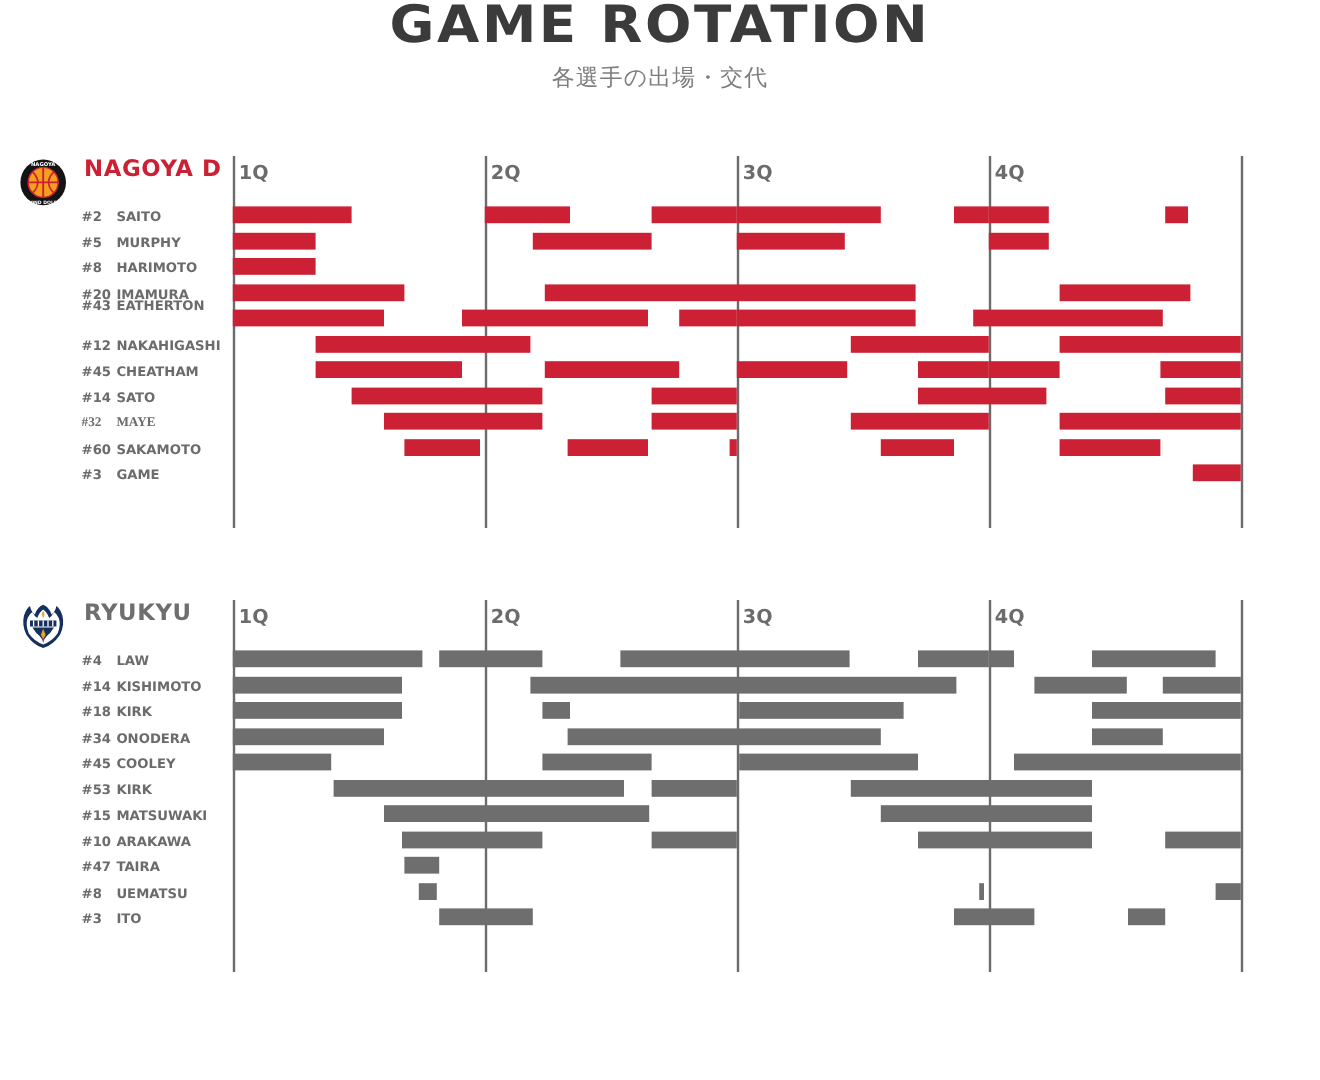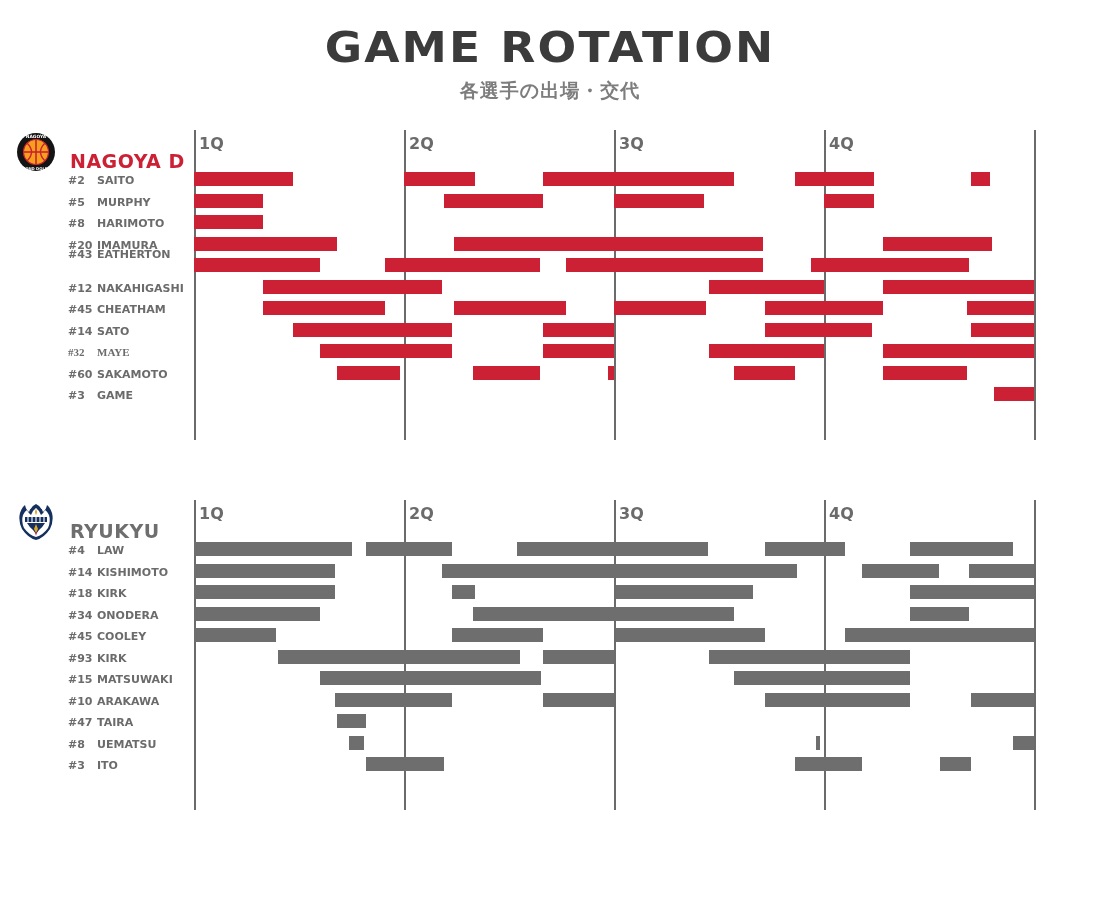--- a/index.html
+++ b/index.html
@@ -10,49 +10,49 @@
   body {
     width: 1100px;
     height: 900px;
     font-family: "Liberation Sans", sans-serif;
     color: #3a3a3a;
     position: relative;
     overflow: hidden;
   }
 
   
-  .header { width: 1100px; text-align: center; padding-top: 26px; }
+  .header { width: 1100px; text-align: center; }
   .main-title {
     font-family: "DejaVu Sans", sans-serif;
     font-size: 43px;
     font-weight: bold;
     letter-spacing: 2px;
     color: #3b3b3b;
     transform: scaleX(1.06);
     line-height: 1.0;
     margin: 0;
   }
   .sub-title {
     font-family: "DejaVu Sans", sans-serif;
     font-size: 19px;
-    font-weight: bold;
+    font-weight: normal;
     color: #7d7d7d;
     letter-spacing: 1px;
     margin-top: 9px;
   }
 
   
   .section { position: absolute; left: 0; width: 1100px; }
   #section-nagoya { top: 130px; }
   #section-ryukyu { top: 500px; }
 
   .team-head { position: absolute; left: 0; top: 0; width: 190px; height: 40px; }
   .team-logo { position: absolute; left: 12px; top: 1px; width: 48px; height: 42px; }
   .team-name {
-    position: absolute; left: 70px; top: 20px;
+    position: absolute; left: 70px; top: 0;
     font-family: "DejaVu Sans", sans-serif;
     font-size: 19px; font-weight: bold; letter-spacing: 0.5px;
     white-space: nowrap;
   }
   .team-name.red { color: #CC2135; }
   .team-name.gray { color: #6E6E6E; }
 
   
   .roster { position: absolute; left: 0; top: 44px; width: 190px; }
   .roster-row {
@@ -238,21 +238,21 @@
       </div>
       <div class="roster-row" style="top: 64.5px;">
         <span class="pnum">#34</span>
         <span class="pname">ONODERA</span>
       </div>
       <div class="roster-row" style="top: 86px;">
         <span class="pnum">#45</span>
         <span class="pname">COOLEY</span>
       </div>
       <div class="roster-row" style="top: 107.5px;">
-        <span class="pnum">#93</span>
+        <span class="pnum">#53</span>
         <span class="pname">KIRK</span>
       </div>
       <div class="roster-row" style="top: 129px;">
         <span class="pnum">#15</span>
         <span class="pname">MATSUWAKI</span>
       </div>
       <div class="roster-row" style="top: 150.5px;">
         <span class="pnum">#10</span>
         <span class="pname">ARAKAWA</span>
       </div>

